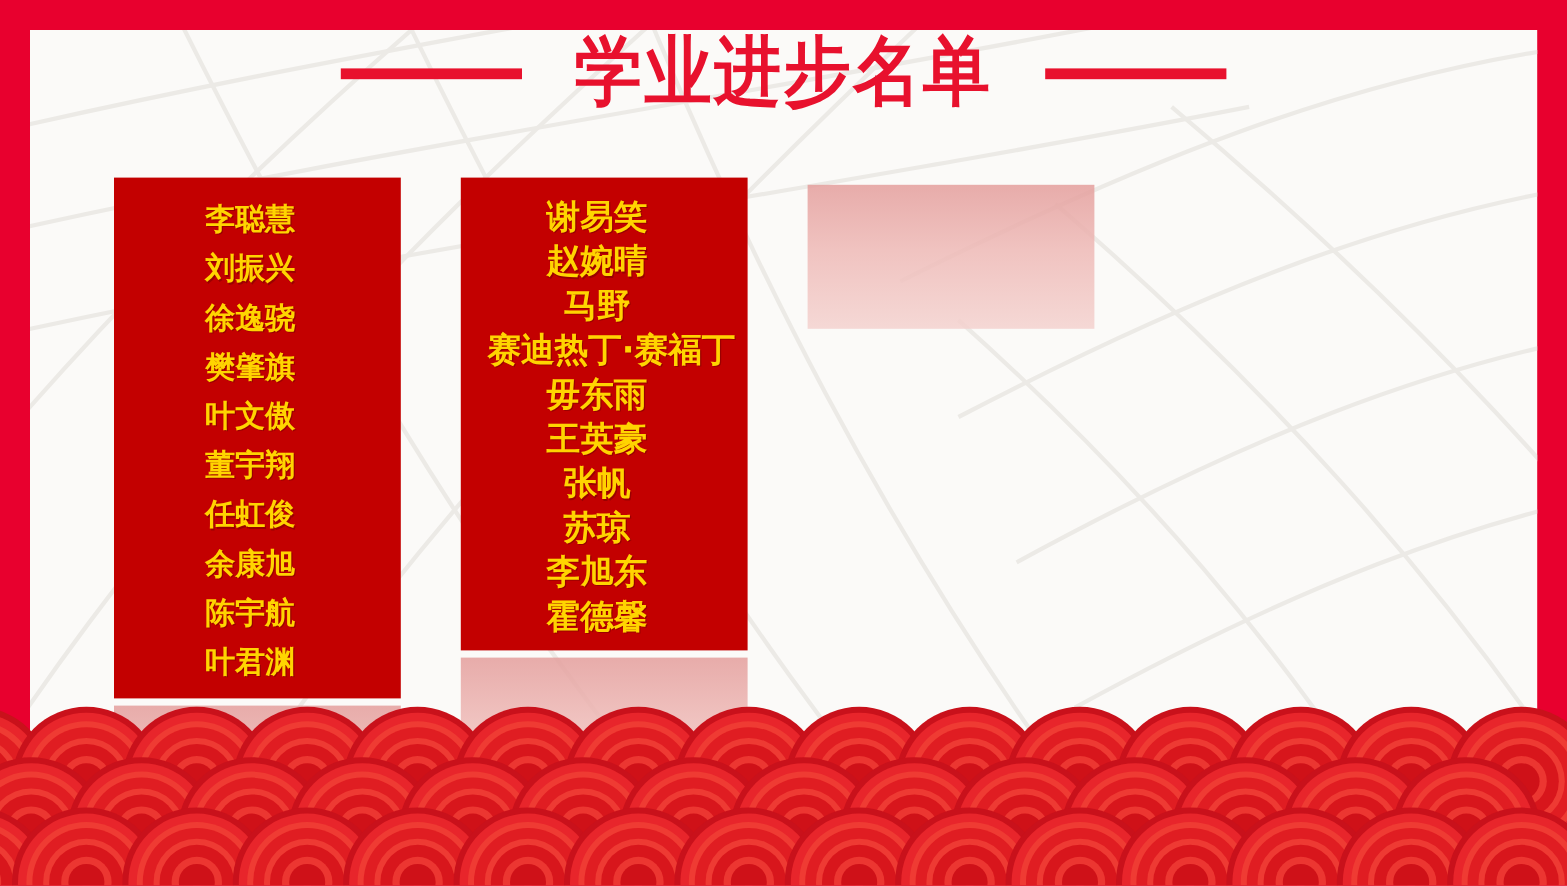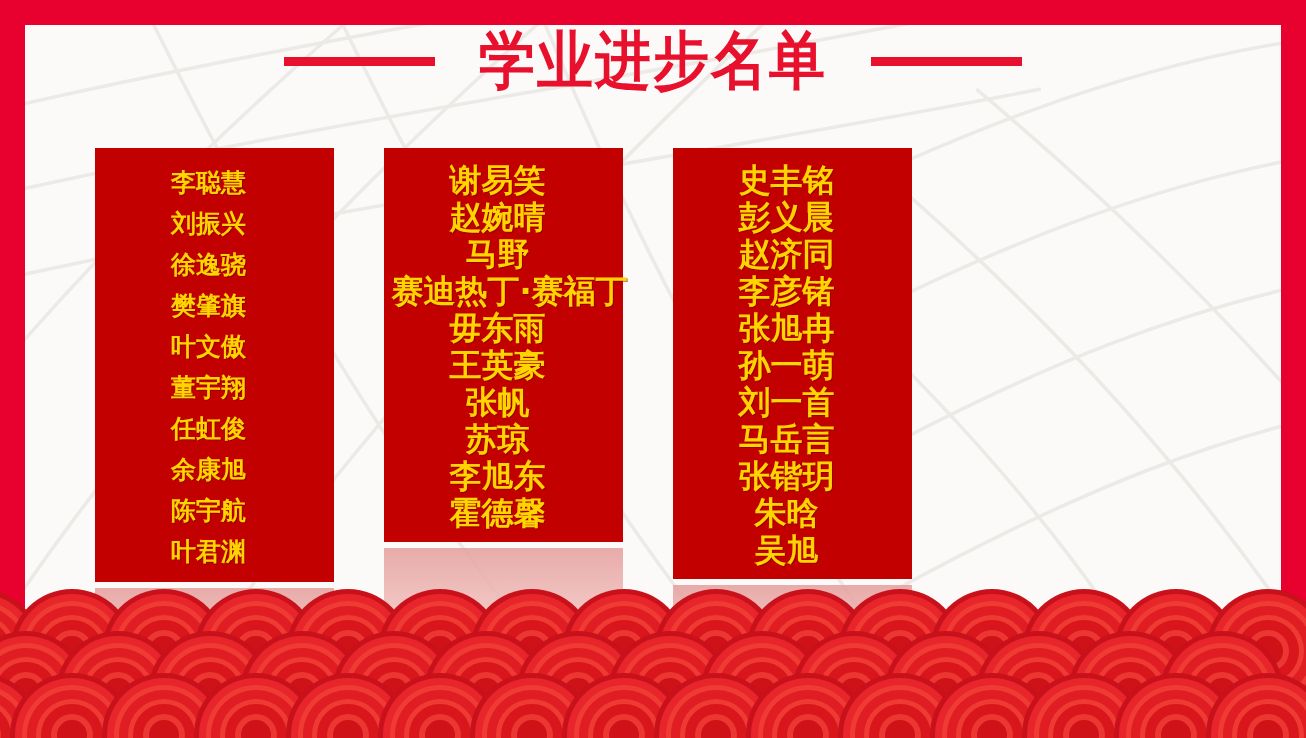--- a/index.html
+++ b/index.html
@@ -77,21 +77,21 @@
   .name {
     color:#ffd400;
     font-size:25px;
     line-height:41px;
     font-weight:bold;
     white-space:nowrap;
     text-shadow:1px 1px 0 rgba(120,0,0,.55);
     font-family:"DejaVu Sans","Liberation Sans",sans-serif;
   }
   .name.long { font-size:23px; letter-spacing:0px;margin-left:24px; }
-  .col.dense .name { line-height:37px; font-size:32px; }
+  .col.dense .name { line-height:37px; font-size:28px; }
 
   
   #waves {
     position:absolute; left:0; right:0; bottom:0; height:165px;
     overflow:hidden; pointer-events:none;
   }
   #waves svg { position:absolute; left:0; bottom:0; width:1306px; height:165px; }
 </style>
 </head>
 <body>
@@ -161,33 +161,20 @@
         <div class="name">王英豪</div>
         <div class="name">张帆</div>
         <div class="name">苏琼</div>
         <div class="name">李旭东</div>
         <div class="name">霍德馨</div>
       </div>
       <div class="col-fade"></div>
     </div>
 
     <div class="col dense">
-      <div class="col-solid">
-        <div class="name">史丰铭</div>
-        <div class="name">彭义晨</div>
-        <div class="name">赵济同</div>
-        <div class="name">李彦锗</div>
-        <div class="name">张旭冉</div>
-        <div class="name">孙一萌</div>
-        <div class="name">刘一首</div>
-        <div class="name">马岳言</div>
-        <div class="name">张锴玥</div>
-        <div class="name">朱晗</div>
-        <div class="name">吴旭</div>
-      </div>
       <div class="col-fade"></div>
     </div>
 
   </div>
 
   <div id="waves">
     <svg viewBox="0 0 1306 165" preserveAspectRatio="none">
       <defs>
         <g id="scale">
           <circle cx="0" cy="0" r="62" fill="#c9111b"></circle>

